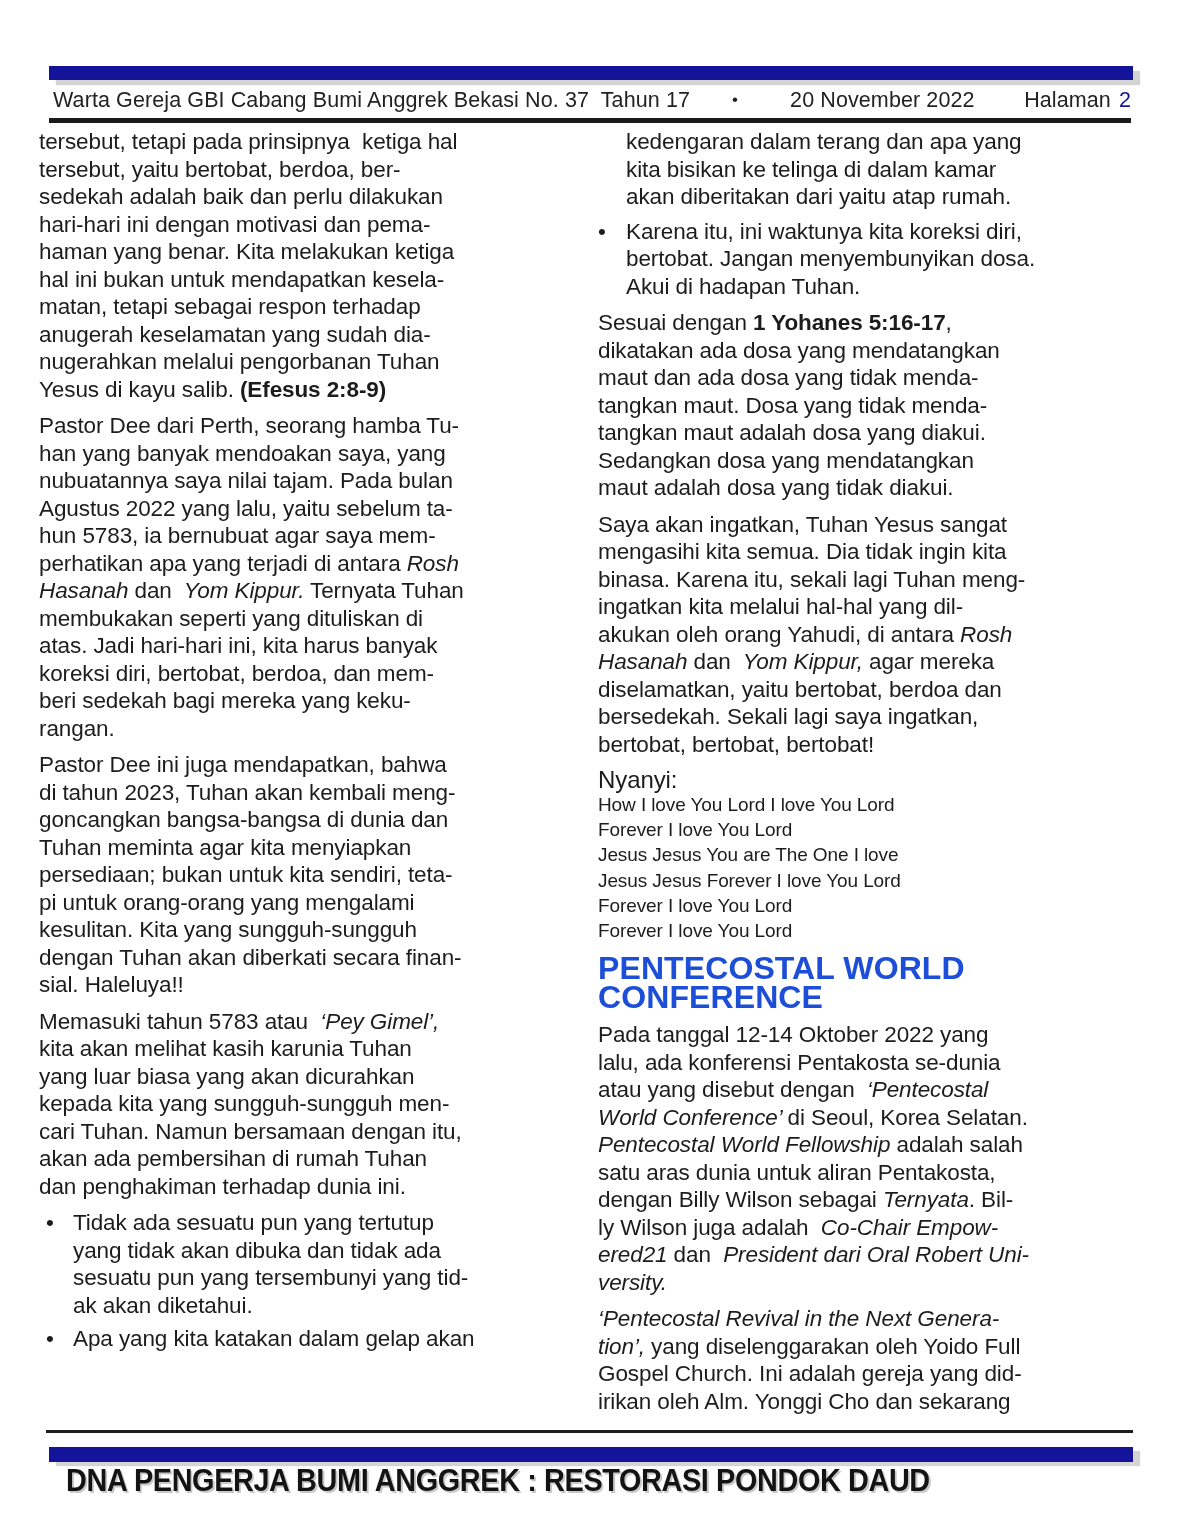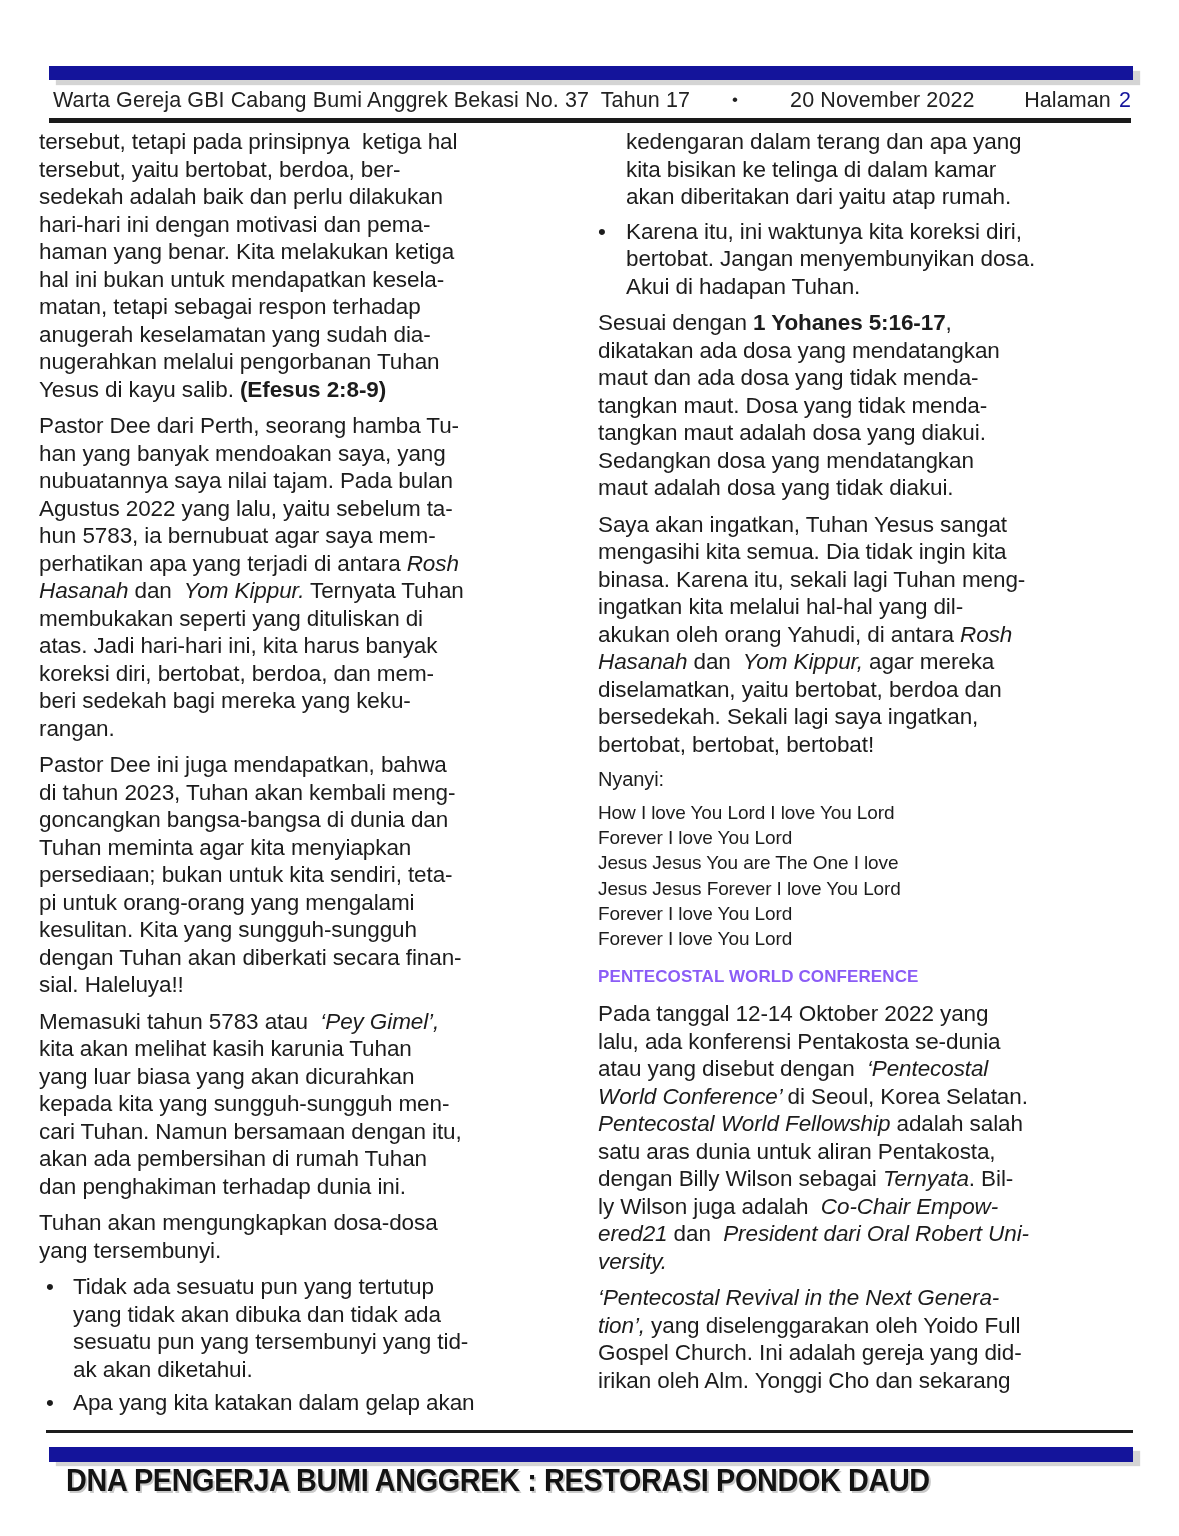--- a/index.html
+++ b/index.html
@@ -41,25 +41,25 @@
   .col-right { left:598px; width:536px; }
   .para { white-space:pre-wrap; margin-bottom:9px; }
   .para .b { font-weight:bold; }
   .para .i { font-style:italic; }
   .bullet { position:relative; padding-left:34px; margin-bottom:6px; }
   .col-right .bullet { padding-left:28px; }
   .bullet .dot { position:absolute; left:7px; top:0; }
   .col-right .bullet .dot { left:0; }
   .cont { padding-left:28px; margin-bottom:7px; }
 
-  .song-label { font-size:20px; line-height:25px; margin-bottom:8px; }
+  .song-label { font-size:24px; line-height:25px; margin-bottom:0; }
   .song { font-size:19px; line-height:25.2px; white-space:pre-wrap; margin-bottom:11px; }
   .section-heading {
-    font-weight:bold; font-size:17px; line-height:29px;
-    letter-spacing:0.1px; margin:2px 0 9px 0; color:#8b5cf6;
+    font-weight:bold; font-size:32px; line-height:29px;
+    letter-spacing:0.1px; margin:2px 0 9px 0; color:#1d4ed8;
   }
 
   
   .footer-rule { position:absolute; left:46px; top:1430px; width:1087px; height:3px; background:#1d1d1d; }
   .bottom-bar {
     position:absolute; left:49px; top:1447px; width:1084px; height:15px;
     background:#14149b; box-shadow:7px 4px 1px #d4d4d4;
   }
   .footer-text {
     position:absolute; left:66px; top:1463px;
@@ -118,22 +118,20 @@
 kesulitan. Kita yang sungguh-sungguh
 dengan Tuhan akan diberkati secara finan-
 sial. Haleluya!!</span></div>
     <div class="para"><span>Memasuki tahun 5783 atau </span><span class="i"> ‘Pey Gimel’,</span><span>
 kita akan melihat kasih karunia Tuhan
 yang luar biasa yang akan dicurahkan
 kepada kita yang sungguh-sungguh men-
 cari Tuhan. Namun bersamaan dengan itu,
 akan ada pembersihan di rumah Tuhan
 dan penghakiman terhadap dunia ini.</span></div>
-    <div class="para"><span>Tuhan akan mengungkapkan dosa-dosa
-yang tersembunyi.</span></div>
     <div class="bullet">
       <span class="dot">•</span>
       <div class="para" style="margin-bottom:0"><span>Tidak ada sesuatu pun yang tertutup
 yang tidak akan dibuka dan tidak ada
 sesuatu pun yang tersembunyi yang tid-
 ak akan diketahui.</span></div>
     </div>
     <div class="bullet">
       <span class="dot">•</span>
       <div class="para" style="margin-bottom:0"><span>Apa yang kita katakan dalam gelap akan</span></div>

